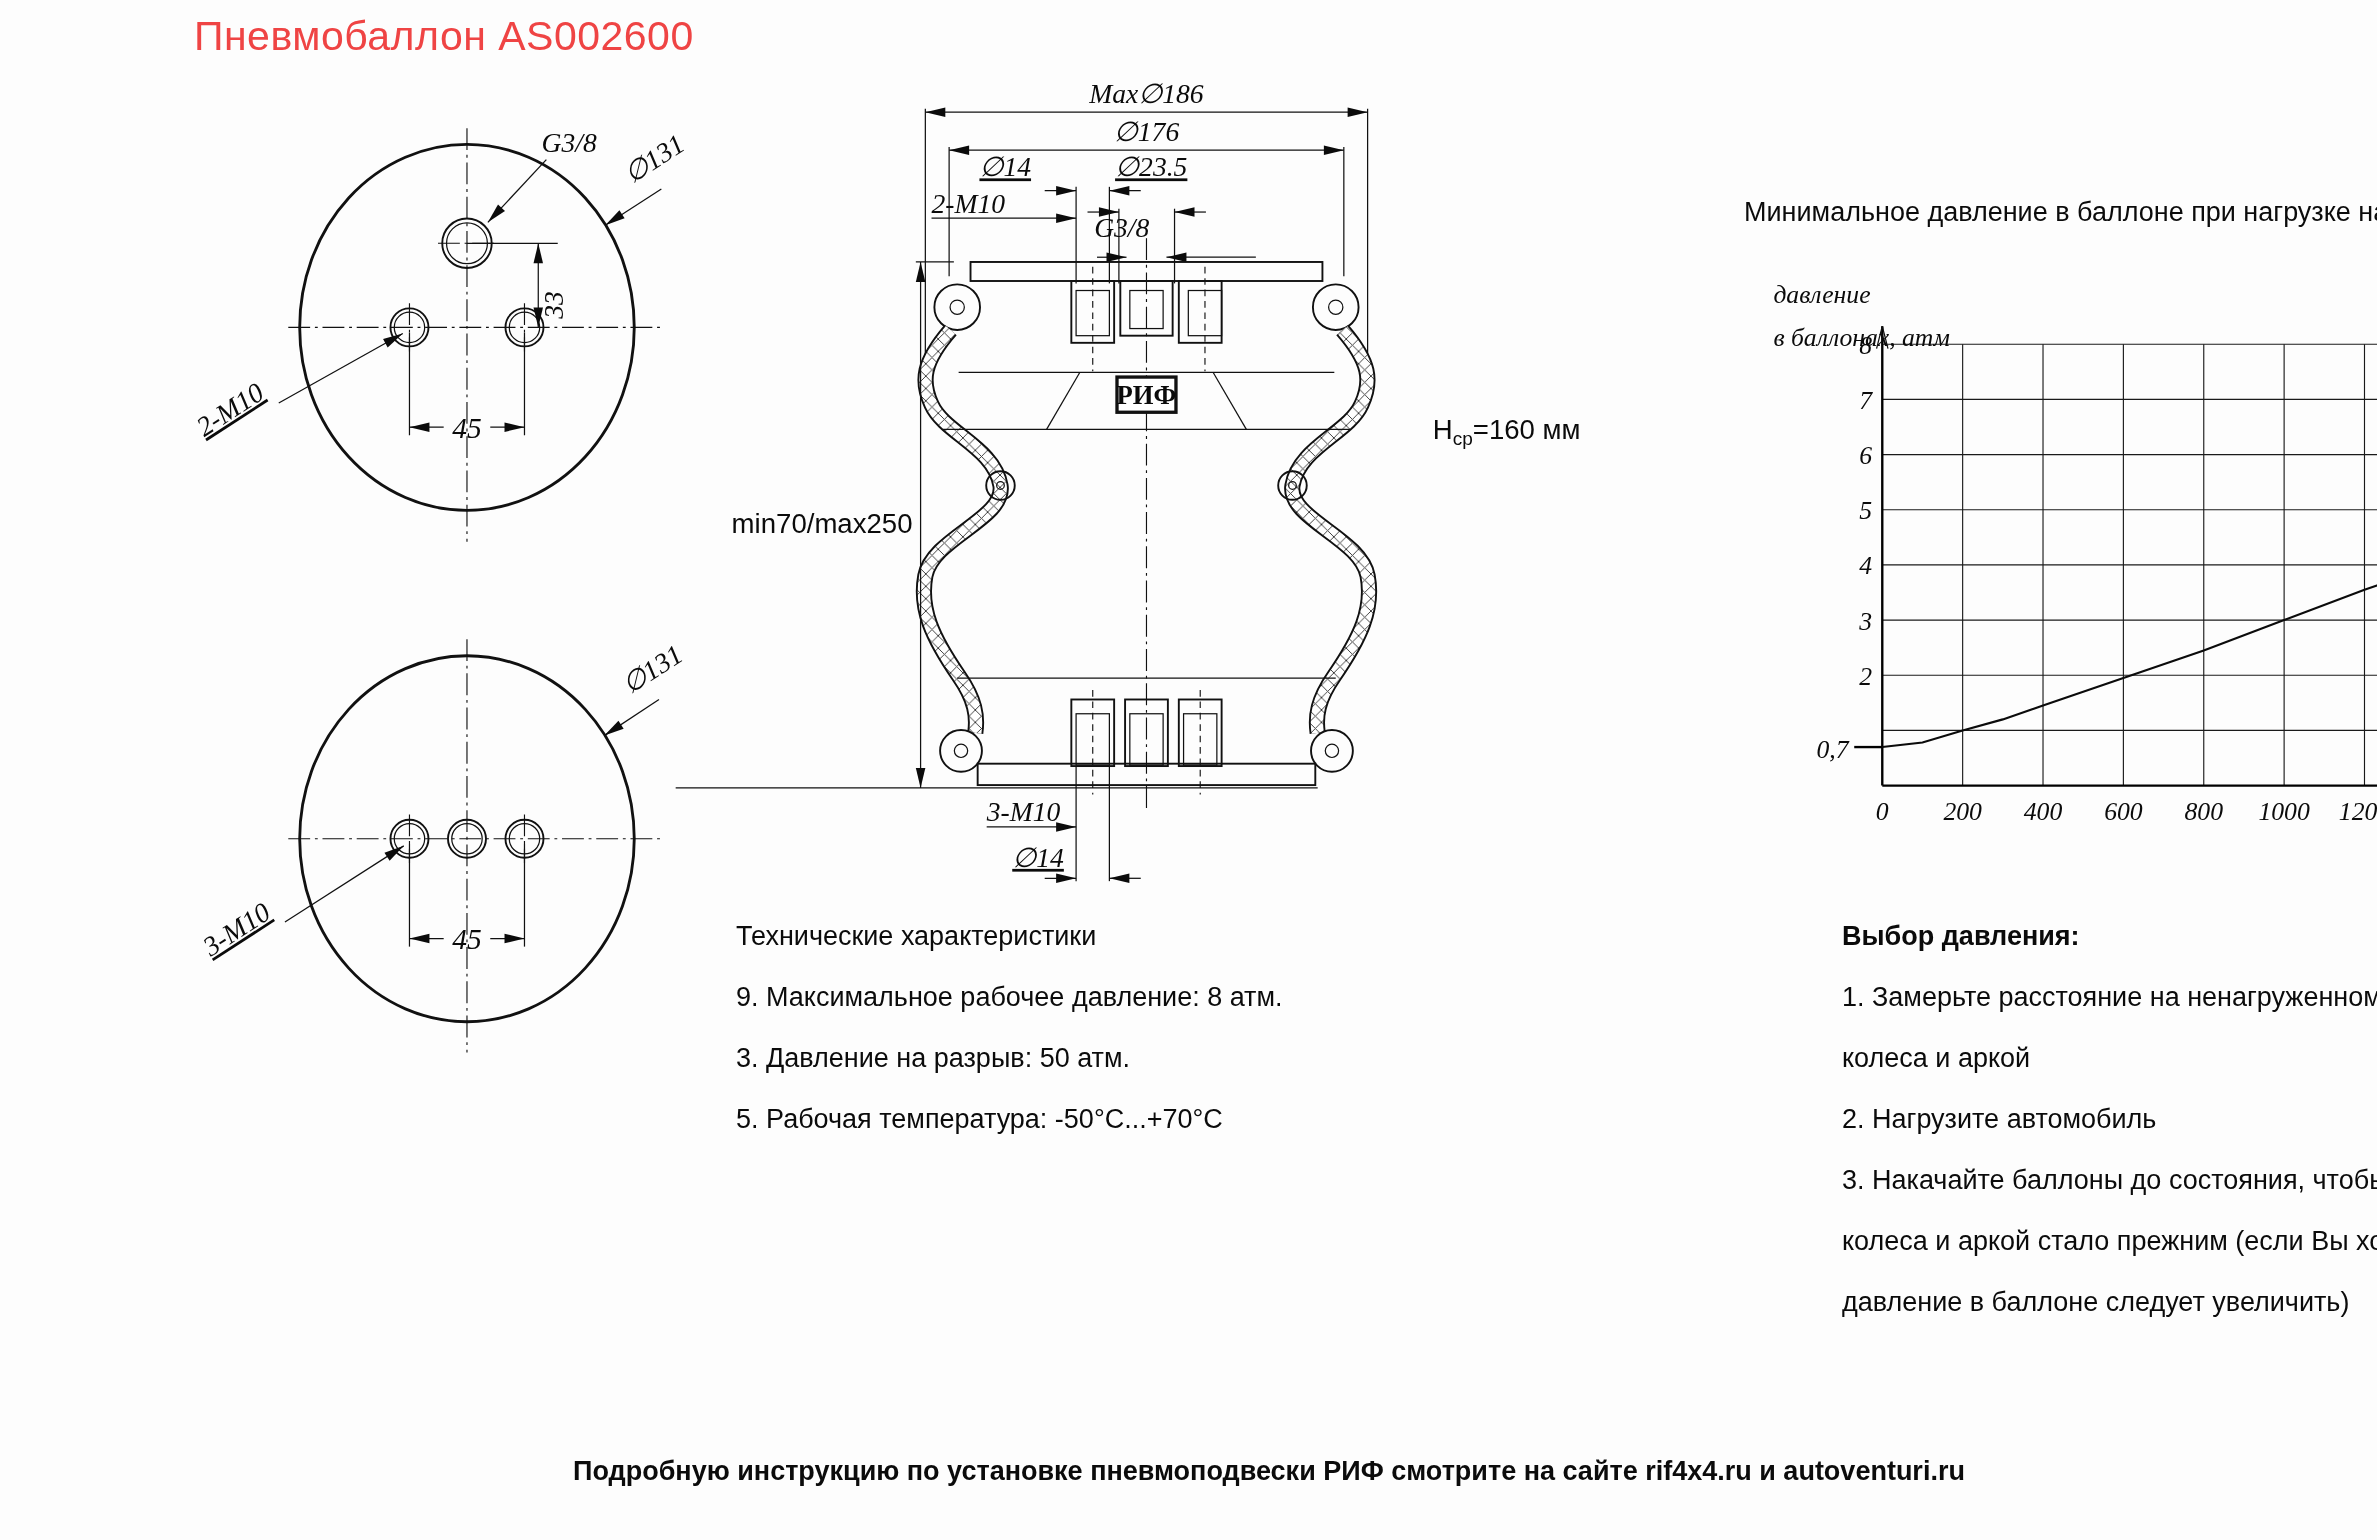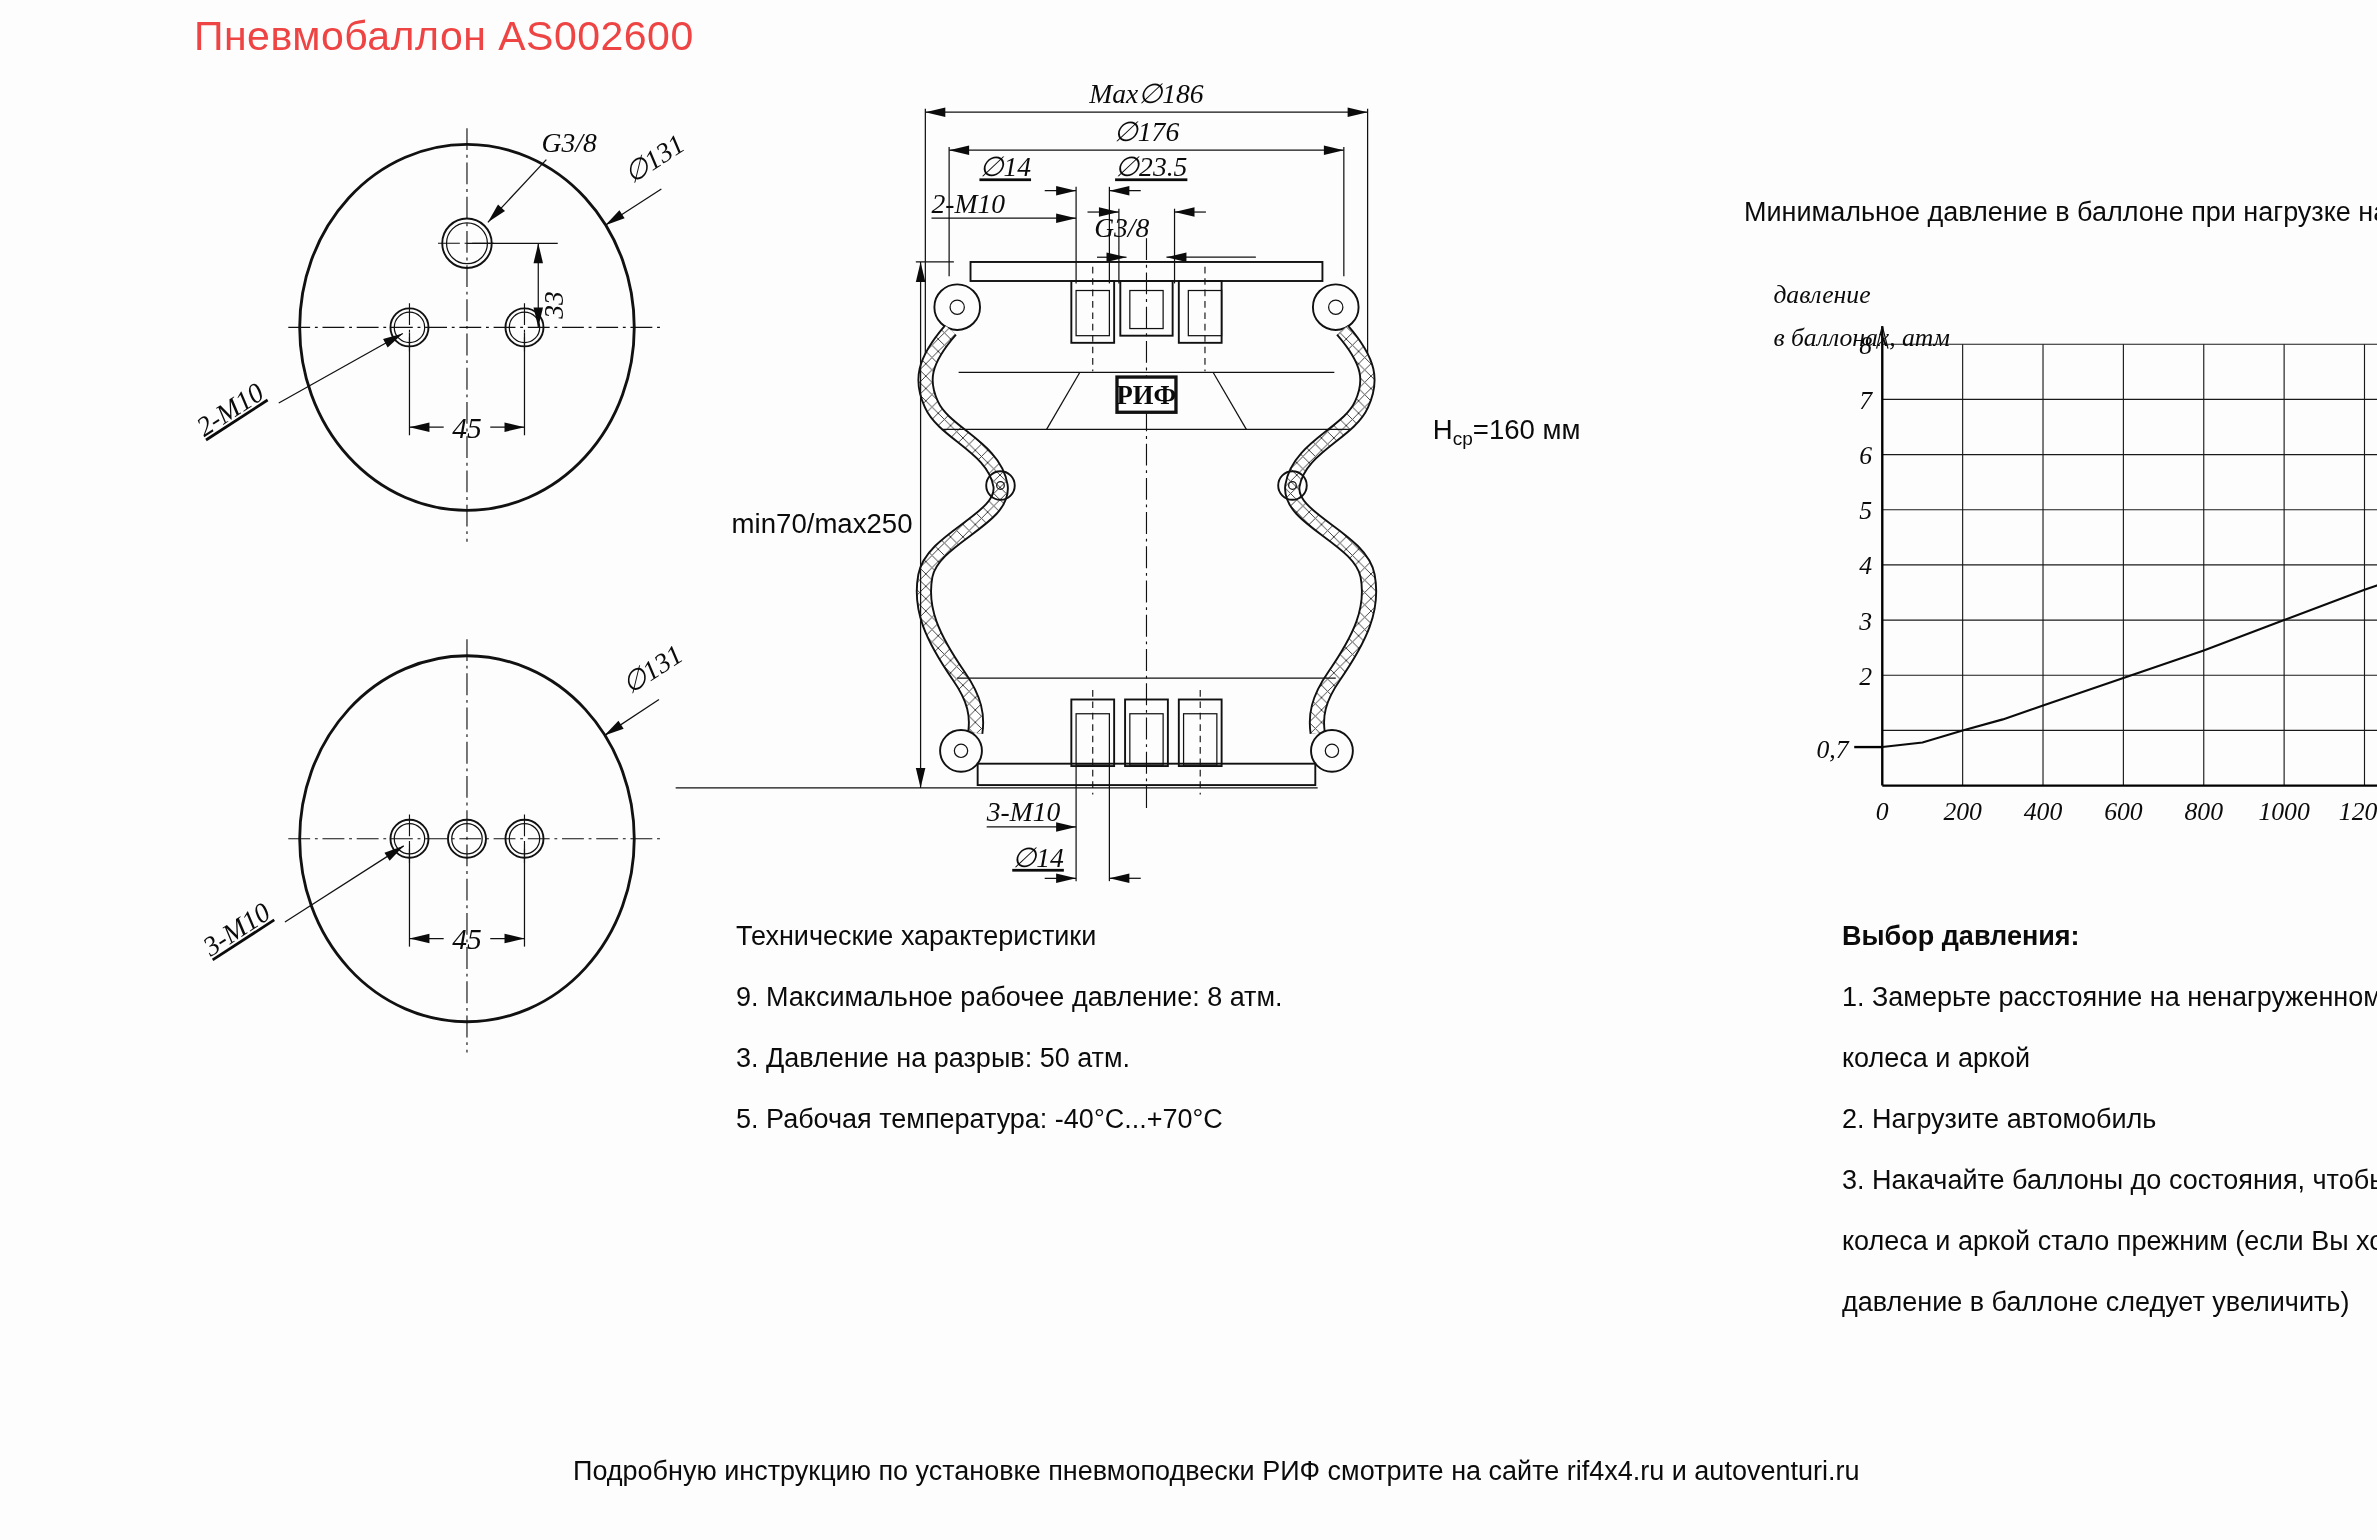--- a/index.html
+++ b/index.html
@@ -4,21 +4,21 @@
 <style>
   html,body{margin:0;padding:0;}
   body{
     width:3209px;height:1541px;position:relative;background:#fdfdfd;color:#111;
     font-family:"Liberation Sans",sans-serif;overflow:hidden;
   }
   .abs{position:absolute;}
   .title{font-size:41px;letter-spacing:0.5px;color:#ef4444;}
   .body-line{font-size:27px;line-height:61px;white-space:nowrap;color:#0b0b0b;margin-left:30px;}
   .bold{font-weight:bold;}
-  .footer{font-size:27px;white-space:nowrap;color:#0b0b0b;}
+  .footer{font-size:27px;white-space:nowrap;color:#0b0b0b;font-weight:bold;}
   .chart-title{font-size:27px;white-space:nowrap;color:#0b0b0b;}
   svg{overflow:visible;}
   svg text{fill:#0b0b0b;}
   .dim{font-family:"Liberation Serif",serif;font-style:italic;font-size:58px;}
   .dim-big{font-family:"Liberation Serif",serif;font-style:italic;font-size:62px;}
   .typed{font-family:"Liberation Sans",sans-serif;font-size:58px;font-style:normal;}
   .brand{font-family:"Liberation Serif",serif;font-weight:bold;font-size:56px;}
   .tick{font-family:"Liberation Serif",serif;font-style:italic;font-size:54px;text-anchor:middle;}
   .ylab{font-family:"Liberation Serif",serif;font-style:italic;font-size:54px;}
   .thin{stroke:#111;stroke-width:2.6;fill:none;}
@@ -376,21 +376,21 @@
   <text class="ylab" x="30" y="86">давление</text>
   <text class="ylab" x="30" y="176">в баллонах, атм</text>
   <text class="ylab" x="2200" y="1082">нагрузка на заднюю</text>
   <text class="ylab" x="2200" y="1186">ось а/м, кг</text>
 </svg>
 
 <div class="abs" style="left:706px;top:906px;">
   <div class="body-line">Технические характеристики</div>
   <div class="body-line">9. Максимальное рабочее давление: 8 атм.</div>
   <div class="body-line">3. Давление на разрыв: 50 атм.</div>
-  <div class="body-line">5. Рабочая температура: -40°C...+70°C</div>
+  <div class="body-line">5. Рабочая температура: -50°C...+70°C</div>
 </div>
 
 <div class="abs" style="left:1812px;top:906px;">
   <div class="body-line bold">Выбор давления:</div>
   <div class="body-line">1. Замерьте расстояние на ненагруженном автомобиле между центром</div>
   <div class="body-line">колеса и аркой</div>
   <div class="body-line">2. Нагрузите автомобиль</div>
   <div class="body-line">3. Накачайте баллоны до состояния, чтобы расстояние между центром</div>
   <div class="body-line">колеса и аркой стало прежним (если Вы хотите приподнять автомобиль,</div>
   <div class="body-line">давление в баллоне следует увеличить)</div>

